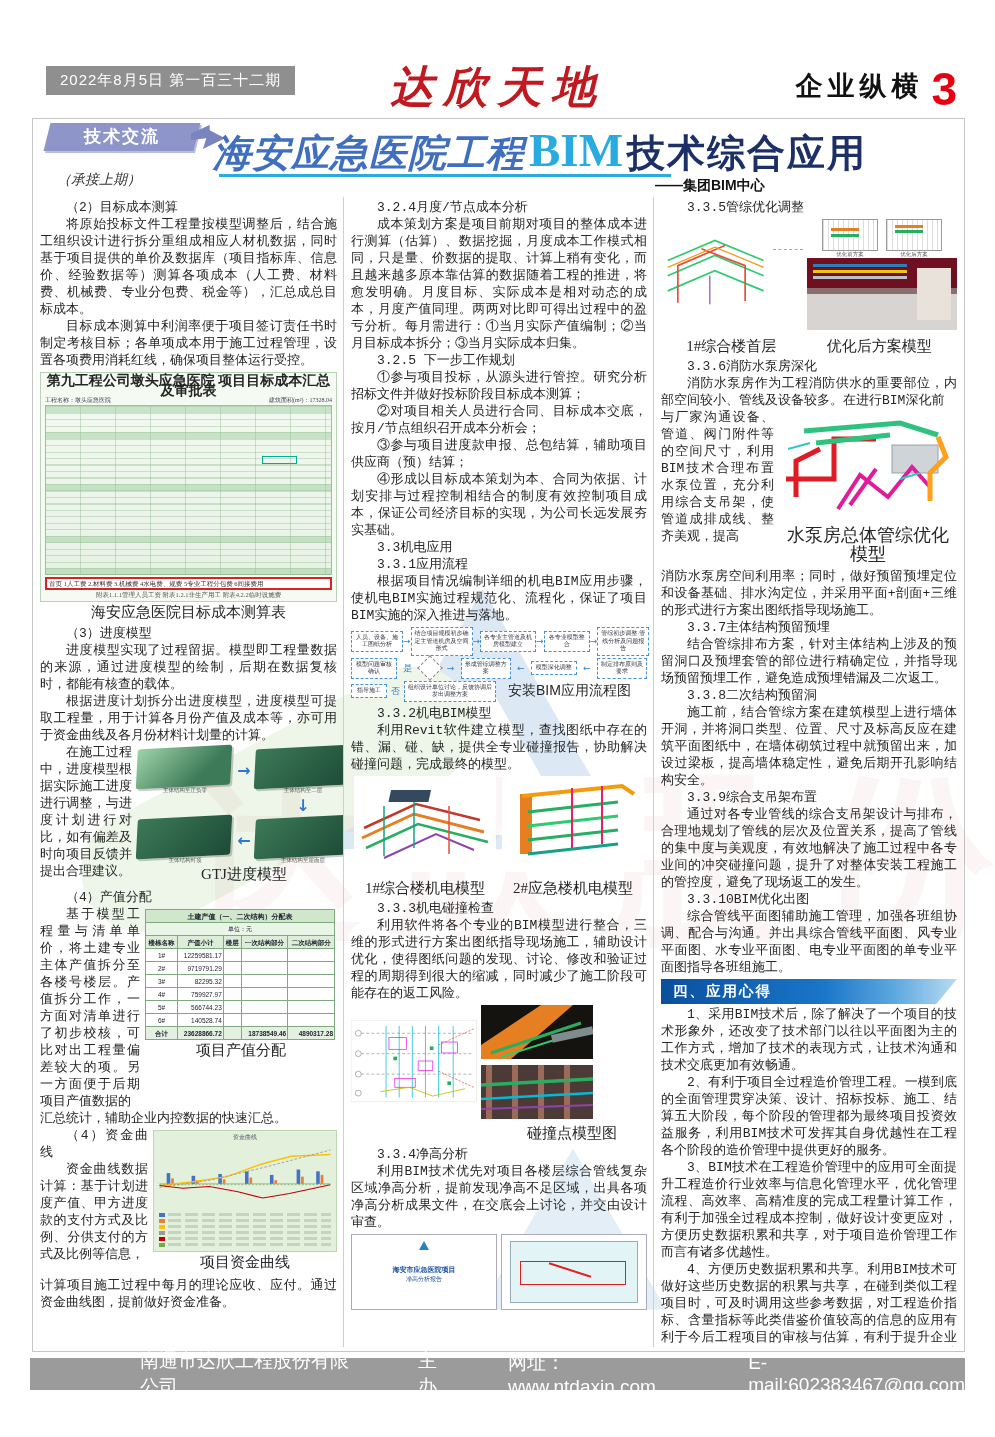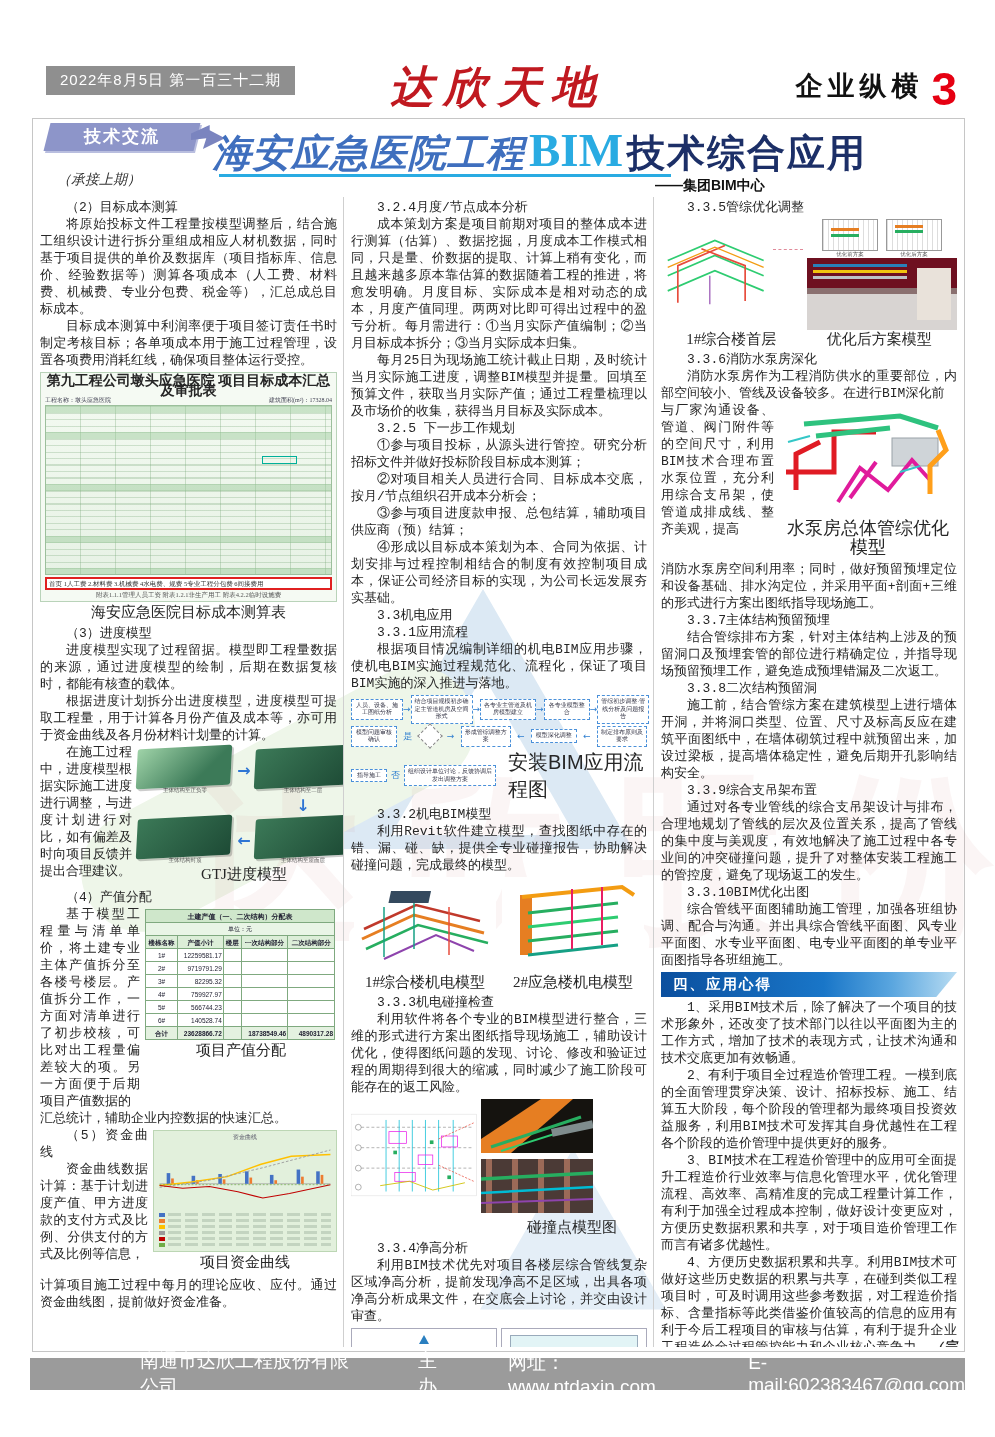--- a/index.html
+++ b/index.html
@@ -88,23 +88,23 @@
   .lgrow{display:flex;align-items:center;height:4.5px;margin:1.5px 3px;}
   .lgrow i{width:6px;height:3.5px;margin-right:3px;}
   .lgrow b{flex:1;height:3px;background:repeating-linear-gradient(90deg,#c3d4c0 0 13px,transparent 13px 17px);}
   
   .flow{font-family:"Liberation Sans",sans-serif;}
   .frow{display:flex;align-items:center;justify-content:space-between;margin:2px 0;}
   .fb{border:1px dashed #4a90d9;background:#fff;color:#334;font-size:6px;line-height:7.5px;
       padding:2px 2px;text-align:center;flex:0 0 auto;}
   .fa{color:#2f7fd0;font-size:9px;font-family:"DejaVu Sans",sans-serif;flex:0 0 auto;}
   .fdi{width:16px;height:16px;border:1px dashed #888;transform:rotate(45deg);background:#fff;flex:0 0 auto;margin:0 2px;}
-  .fcap{font-size:20px;}
+  .fcap{font-size:14px;}
   .mep2{display:flex;gap:6px;justify-content:center;}
-  .caprow{display:flex;justify-content:space-around;font-size:15px;line-height:18px;}
+  .caprow{display:flex;justify-content:space-around;font-size:15px;line-height:18px;margin-top:7px;}
   .clashwrap{display:flex;gap:4px;justify-content:center;}
   .hgt{display:grid;grid-template-columns:146px 146px;grid-gap:4px;justify-content:center;}
   .pg{border:1px solid #aab;box-sizing:border-box;background:#fff;position:relative;height:76px;overflow:hidden;}
   .pg .bluet{color:#1a4fa0;font-size:7px;font-weight:bold;text-align:center;line-height:9px;margin-top:16px;}
   .pg .bluet2{color:#1a4fa0;font-size:6px;text-align:center;line-height:8px;}
   .logo-tri{width:0;height:0;margin:6px auto 0;border-left:5px solid transparent;border-right:5px solid transparent;
             border-bottom:9px solid #2a7fc0;}
   .secbar{margin:3px 0 2px;background:linear-gradient(90deg,#0b4f9e 0%,#1976c8 55%,#5aa6df 78%,#b8dcf2 100%);
           clip-path:polygon(0 0,100% 0,93% 100%,0 100%);color:#fff;font-weight:bold;font-size:14.5px;
           font-family:"Liberation Sans",sans-serif;padding:3px 0 3px 12px;letter-spacing:2px;}
@@ -298,21 +298,21 @@
             </tbody>
               </table>
             <div class="figcap">项目产值分配</div>
           </div>
         </div>
 
         <p class="b noind">汇总统计，辅助企业内控数据的快速汇总。</p>
 
         <div class="wrap">
           <div class="wtxt" style="width:108px;">
-            <p class="b">（5）资金曲线</p>
+            <p class="b">（4）资金曲线</p>
             <p class="b">资金曲线数据计算：基于计划进度产值、甲方进度款的支付方式及比例、分供支付的方式及比例等信息，</p>
           </div>
           <div class="fig" style="flex:1;">
             <div class="cash">
               <div class="ct">资金曲线</div>
               <svg width="100%" height="66" viewBox="0 0 200 66">
                 <line x1="4" y1="44" x2="196" y2="44" stroke="#999" stroke-width="0.8"></line>
                 <g fill="#4472c4">
                   <rect x="12" y="32" width="4" height="12"></rect>
                     <rect x="40" y="35" width="4" height="9"></rect>
@@ -366,21 +366,20 @@
             <div class="figcap">项目资金曲线</div>
           </div>
         </div>
 
         <p class="b noind">计算项目施工过程中每月的理论应收、应付。通过资金曲线图，提前做好资金准备。</p>
       </div>
 
       <div class="col">
         <p class="b">3.2.4月度/节点成本分析</p>
         <p class="b">成本策划方案是项目前期对项目的整体成本进行测算（估算）、数据挖掘，月度成本工作模式相同，只是量、价数据的提取、计算上稍有变化，而且越来越多原本靠估算的数据随着工程的推进，将愈发明确。月度目标、实际成本是相对动态的成本，月度产值同理。两两对比即可得出过程中的盈亏分析。每月需进行：①当月实际产值编制；②当月目标成本拆分；③当月实际成本归集。</p>
-        <p class="b">每月25日为现场施工统计截止日期，及时统计当月实际施工进度，调整BIM模型并提量。回填至预算文件，获取当月实际产值；通过工程量梳理以及市场价的收集，获得当月目标及实际成本。</p>
         <p class="b">3.2.5 下一步工作规划</p>
         <p class="b">①参与项目投标，从源头进行管控。研究分析招标文件并做好投标阶段目标成本测算；</p>
         <p class="b">②对项目相关人员进行合同、目标成本交底，按月/节点组织召开成本分析会；</p>
         <p class="b">③参与项目进度款申报、总包结算，辅助项目供应商（预）结算；</p>
         <p class="b">④形成以目标成本策划为本、合同为依据、计划安排与过程控制相结合的制度有效控制项目成本，保证公司经济目标的实现，为公司长远发展夯实基础。</p>
         <p class="b">3.3机电应用</p>
         <p class="b">3.3.1应用流程</p>
         <p class="b">根据项目情况编制详细的机电BIM应用步骤，使机电BIM实施过程规范化、流程化，保证了项目BIM实施的深入推进与落地。</p>
 
         <div class="fig flow">

